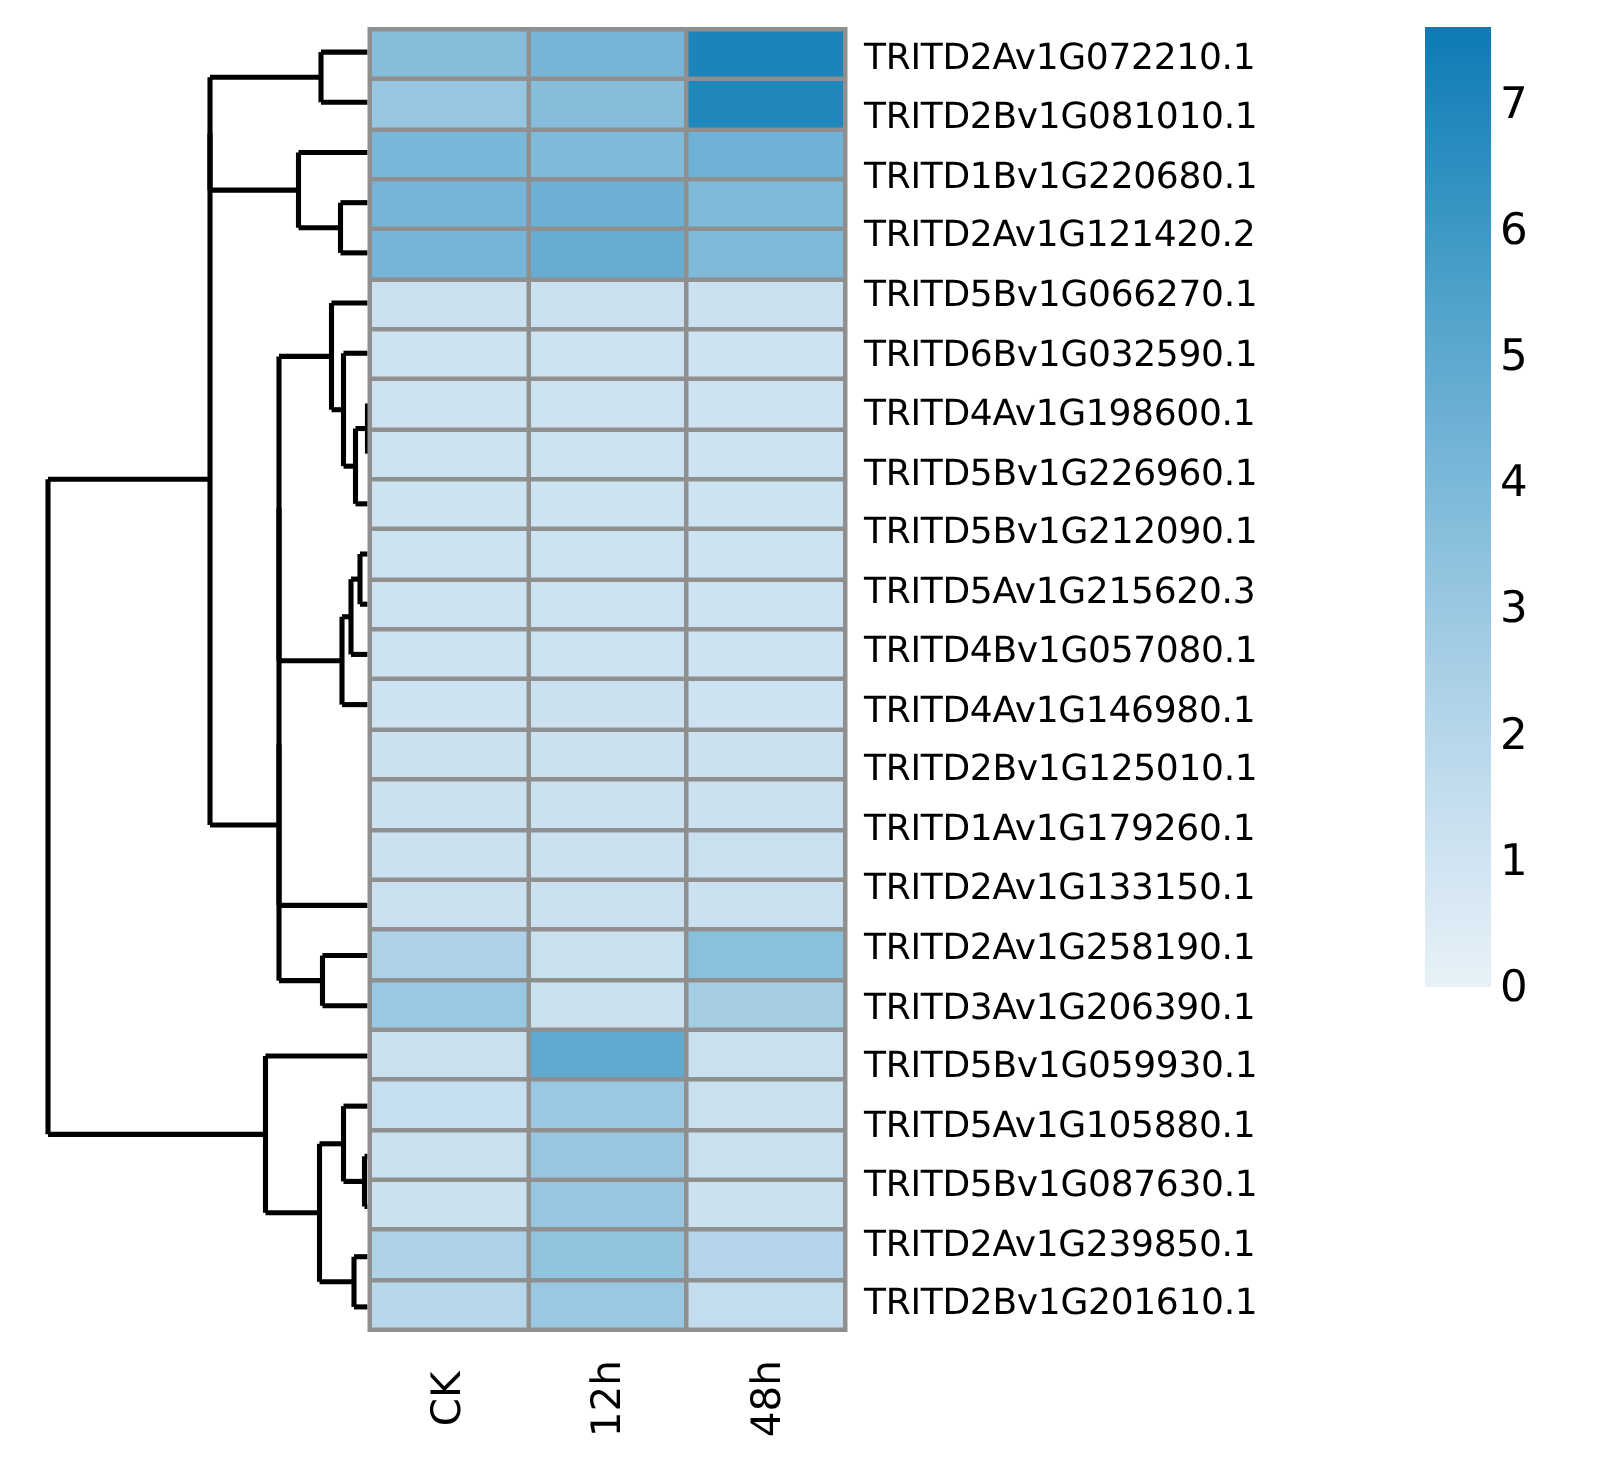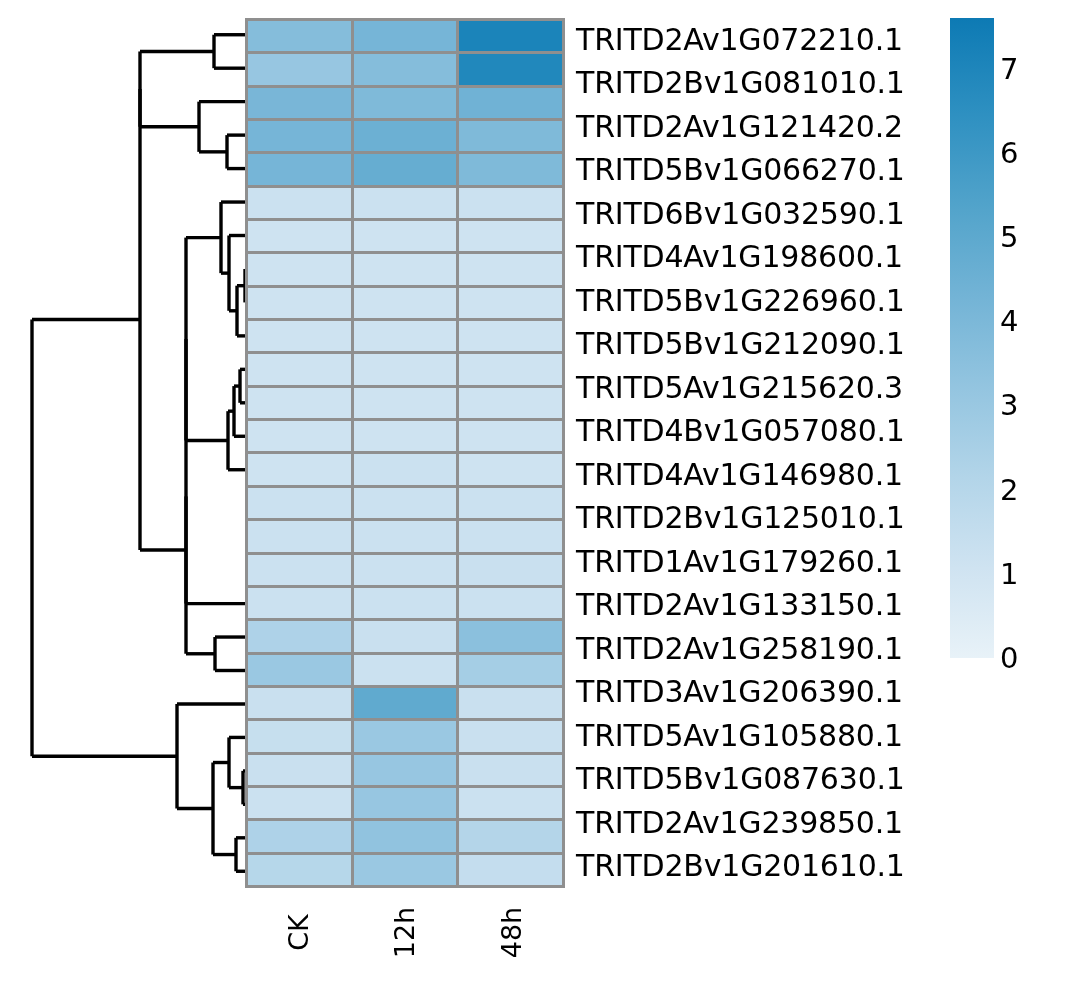--- a/index.html
+++ b/index.html
@@ -12,21 +12,21 @@
 
   
   #heat{position:absolute;left:245px;top:18px;width:320px;height:870px;
         background:#8f8f8f;display:grid;grid-template-columns:repeat(3,1fr);
         grid-auto-rows:1fr;gap:3px;padding:3px;box-sizing:border-box;}
   .cell{width:100%;height:100%;}
 
   
   #rowlabels{position:absolute;left:576px;top:18px;width:350px;height:870px;
              display:flex;flex-direction:column;}
-  .rowlab{flex:1 1 0;display:flex;align-items:center;font-size:30px;
+  .rowlab{flex:1 1 0;display:flex;align-items:center;font-size:24px;
           color:#000;letter-spacing:-0.2px;white-space:nowrap;line-height:1;}
 
   
   #collabels{position:absolute;left:245px;top:893px;width:320px;height:88px;
              display:grid;grid-template-columns:repeat(3,1fr);}
   .collab{display:flex;align-items:flex-start;justify-content:center;}
   .collab span{font-size:27px;color:#000;white-space:nowrap;line-height:1;
                transform:rotate(-90deg);transform-origin:center center;
                display:block;margin-top:26px;}
 
@@ -189,34 +189,36 @@
       <div class="cell" style="background: rgb(145, 195, 223);"></div>
       <div class="cell" style="background: rgb(180, 213, 233);"></div>
       <div class="cell" style="background: rgb(182, 215, 234);"></div>
       <div class="cell" style="background: rgb(154, 200, 226);"></div>
       <div class="cell" style="background: rgb(196, 221, 238);"></div>
     </div>
 
   <div id="rowlabels">
       <div class="rowlab">TRITD2Av1G072210.1</div>
       <div class="rowlab">TRITD2Bv1G081010.1</div>
+      <div class="rowlab">TRITD1Bv1G220680.1</div>
       <div class="rowlab">TRITD2Av1G121420.2</div>
       <div class="rowlab">TRITD5Bv1G066270.1</div>
       <div class="rowlab">TRITD6Bv1G032590.1</div>
       <div class="rowlab">TRITD4Av1G198600.1</div>
       <div class="rowlab">TRITD5Bv1G226960.1</div>
       <div class="rowlab">TRITD5Bv1G212090.1</div>
       <div class="rowlab">TRITD5Av1G215620.3</div>
       <div class="rowlab">TRITD4Bv1G057080.1</div>
       <div class="rowlab">TRITD4Av1G146980.1</div>
       <div class="rowlab">TRITD2Bv1G125010.1</div>
       <div class="rowlab">TRITD1Av1G179260.1</div>
       <div class="rowlab">TRITD2Av1G133150.1</div>
       <div class="rowlab">TRITD2Av1G258190.1</div>
       <div class="rowlab">TRITD3Av1G206390.1</div>
+      <div class="rowlab">TRITD5Bv1G059930.1</div>
       <div class="rowlab">TRITD5Av1G105880.1</div>
       <div class="rowlab">TRITD5Bv1G087630.1</div>
       <div class="rowlab">TRITD2Av1G239850.1</div>
       <div class="rowlab">TRITD2Bv1G201610.1</div>
     </div>
 
   <div id="collabels">
       <div class="collab">
         <span>CK</span>
       </div>

